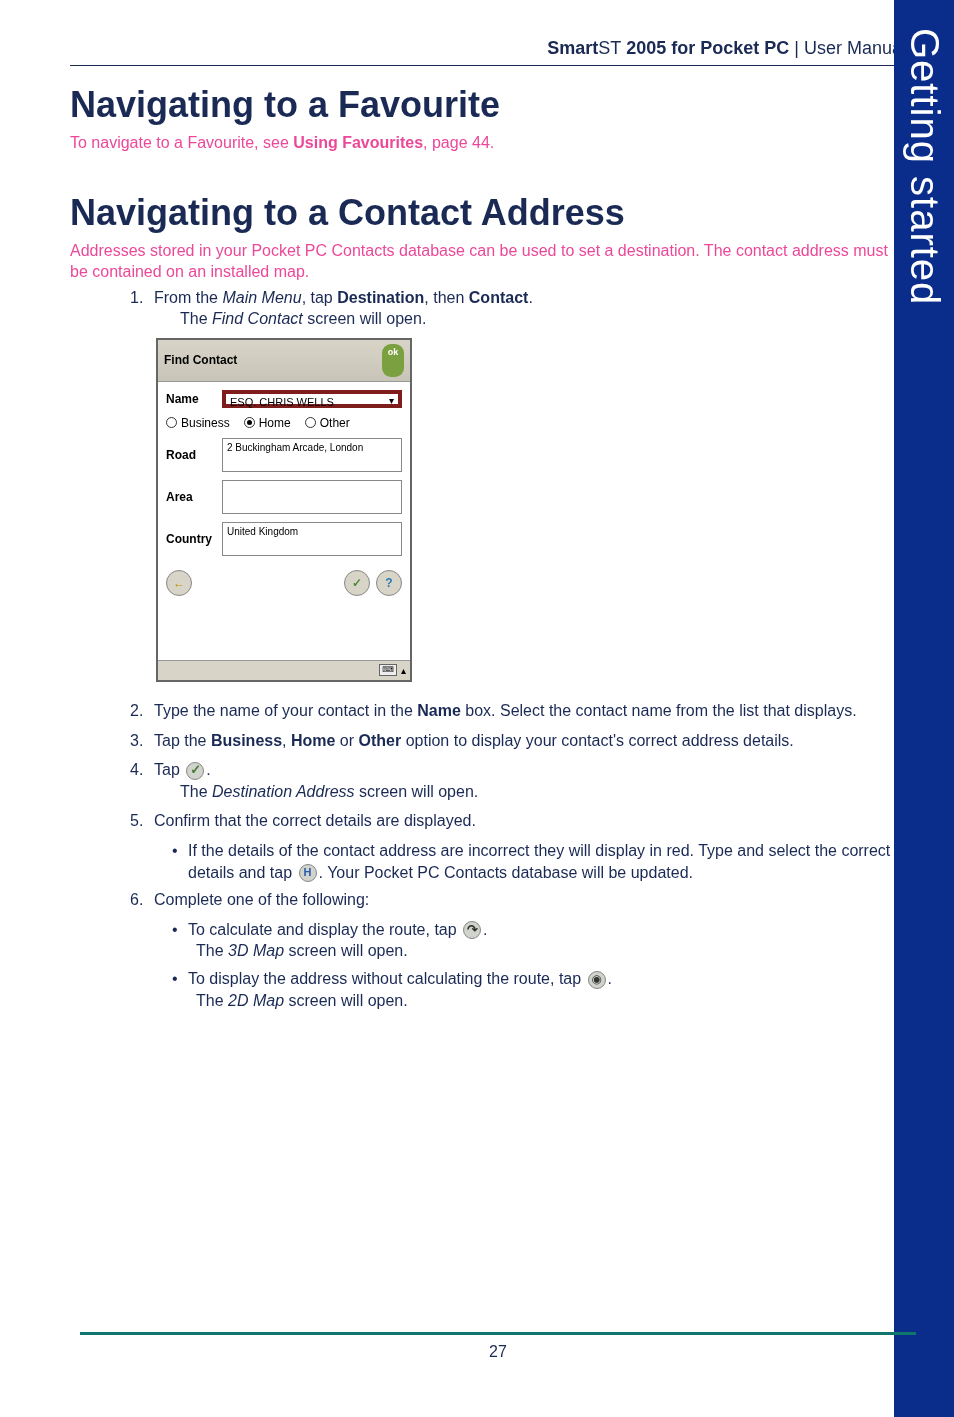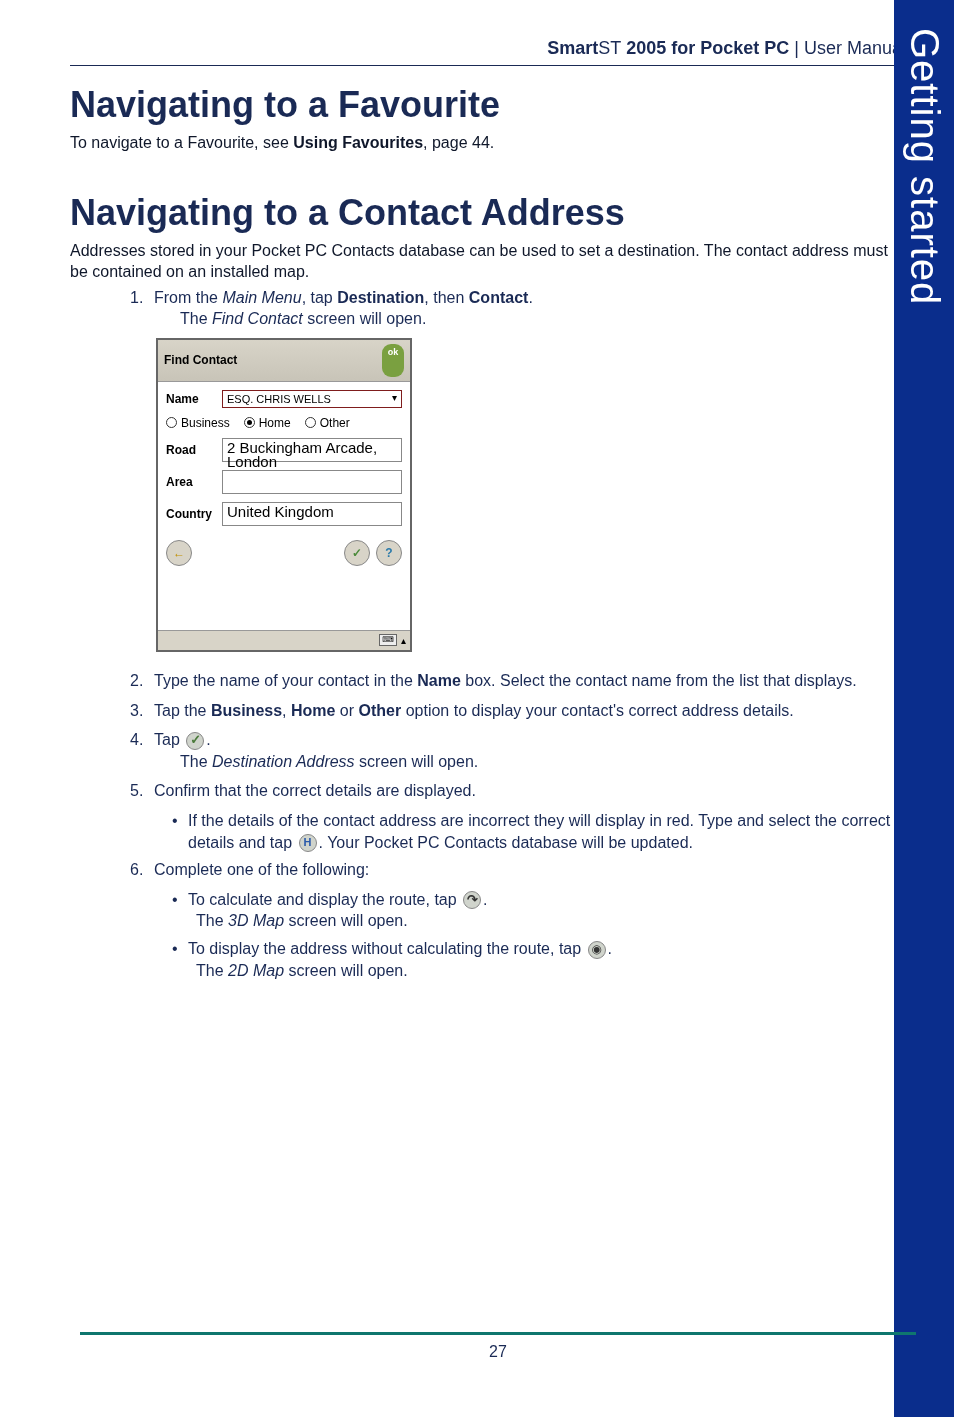--- a/index.html
+++ b/index.html
@@ -5,21 +5,21 @@
   * { box-sizing: border-box; margin: 0; padding: 0; }
   html, body { width: 954px; height: 1417px; font-family: Arial, Helvetica, sans-serif; color: #1a2a55; background: #fff; }
   .page { position: relative; width: 954px; height: 1417px; padding: 38px 0 0 0; }
   .sidebar { position: absolute; right: 0; top: 0; width: 60px; height: 1417px; background: #0a2d8c; }
   .sidebar-text { color: #fff; font-size: 40px; font-weight: 300; writing-mode: vertical-rl; text-orientation: mixed; position: absolute; top: 28px; left: 50%; transform: translateX(-50%); letter-spacing: 1px; font-family: Arial, sans-serif; }
   .content { width: 836px; margin-left: 70px; margin-right: 48px; }
   .header-line { border-bottom: 1px solid #1a2a55; padding-bottom: 6px; text-align: right; font-size: 18px; margin-bottom: 18px; }
   .header-line .bold { font-weight: 700; }
   .header-line .thin { font-weight: 300; margin-top: 44px; }
   h1 { font-size: 36px; font-weight: 700; color: #1a2a55; margin-bottom: 6px; margin-top: 6px; letter-spacing: 0px; }
-  p { font-size: 16px; line-height: 1.35; color: #0f172a; margin-bottom: 4px; }
+  p { font-size: 16px; line-height: 1.35; color: #ec4899; margin-bottom: 4px; }
   .section-gap { height: 28px; }
   .step { margin-left: 60px; padding-left: 24px; position: relative; font-size: 16px; line-height: 1.35; margin-bottom: 8px; }
   .step .num { position: absolute; left: 0; top: 0; }
   .step .sub { margin-left: 26px; }
   .bullet { margin-left: 90px; padding-left: 28px; position: relative; font-size: 16px; line-height: 1.35; margin-bottom: 6px; }
   .bullet::before { content: "•"; position: absolute; left: 12px; top: 0; }
   .bullet .sub { margin-left: 8px; }
   .bold { font-weight: 700; }
   .italic { font-style: italic; }
   .inline-icon { display: inline-block; vertical-align: middle; width: 18px; height: 18px; border-radius: 50%; background: #ccc; border: 1px solid #888; position: relative; margin: 0 2px; }
@@ -32,22 +32,22 @@
   .inline-icon.eye { background: #d0d4cc; }
   .inline-icon.eye::after { content: "◉"; position: absolute; left: 3px; top: -1px; font-size: 12px; color: #333; }
 
   
   .ppc { margin: 8px 0 18px 86px; width: 256px; border: 2px solid #666; background: #ece9d8; font-family: Tahoma, Arial, sans-serif; font-size: 12px; color: #000; }
   .ppc-title { background: linear-gradient(#d8d4c8, #c8c4b8); padding: 4px 6px; font-weight: 700; display: flex; justify-content: space-between; align-items: center; border-bottom: 1px solid #999; }
   .ppc-ok { display: inline-block; width: 22px; height: 33px; border-radius: 9px; background: #7aa040; color: #fff; font-size: 9px; font-weight: 700; text-align: center; line-height: 16px; }
   .ppc-body { background: #fff; padding: 8px 8px 0 8px; }
   .ppc-row { display: flex; align-items: center; margin-bottom: 8px; }
   .ppc-label { width: 56px; font-weight: 700; font-size: 12px; }
-  .ppc-input { flex: 1; border: 1px solid #888; padding: 2px 4px; font-size: 15px; background: #fff; height: 24px; line-height: 14px; }
-  .ppc-select { flex: 1; border: 1px solid #7f1d1d; padding: 2px 4px; font-size: 11px; background: #fff; height: 18px; position: relative; }
+  .ppc-input { flex: 1; border: 1px solid #888; padding: 2px 4px; font-size: 10px; background: #fff; height: 34px; line-height: 14px; }
+  .ppc-select { flex: 1; border: 4px solid #7f1d1d; padding: 2px 4px; font-size: 11px; background: #fff; height: 18px; position: relative; }
   .ppc-select::after { content: "▾"; position: absolute; right: 4px; top: 1px; font-size: 10px; }
   .ppc-radios { display: flex; gap: 14px; margin: 0 0 8px 0; font-size: 12px; align-items: center; }
   .ppc-radio { display: flex; align-items: center; gap: 4px; }
   .ppc-radio .circ { width: 11px; height: 11px; border-radius: 50%; border: 1px solid #333; display: inline-block; position: relative; }
   .ppc-radio.sel .circ::after { content: ""; position: absolute; left: 2px; top: 2px; width: 5px; height: 5px; border-radius: 50%; background: #000; }
   .ppc-buttons { display: flex; justify-content: space-between; padding: 6px 0 24px 0; }
   .ppc-btn { width: 26px; height: 26px; border-radius: 50%; background: #d8d4c8; border: 1px solid #888; display: flex; align-items: center; justify-content: center; font-weight: bold; }
   .ppc-btn.back { color: #c09000; }
   .ppc-btn.ok { color: #4a8a3a; }
   .ppc-btn.help { color: #2a7aaa; }

